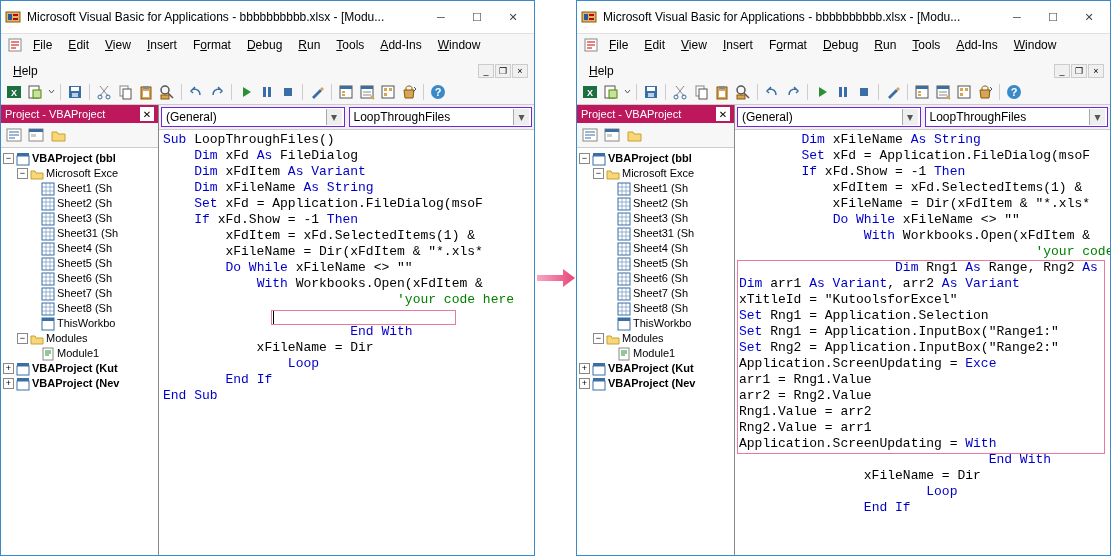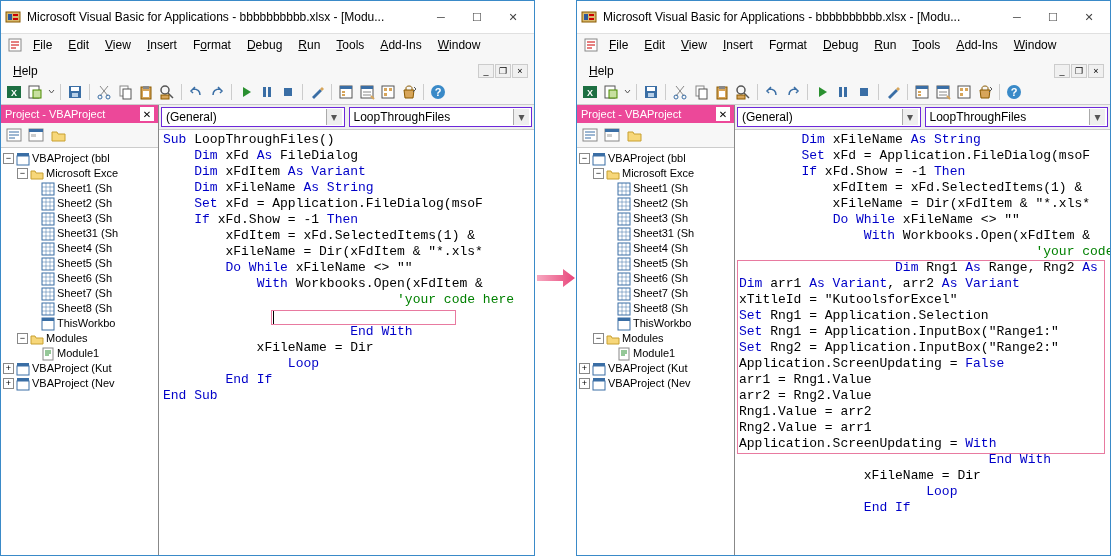--- a/index.html
+++ b/index.html
@@ -95,21 +95,21 @@
     display: flex;
     overflow: hidden;
   }
   .proj-panel {
     width: 158px;
     display: flex;
     flex-direction: column;
     border-right: 1px solid #888;
   }
   .proj-title {
-    background: #ec4899;
+    background: #be185d;
     color: #fff;
     font-size: 11px;
     padding: 2px 4px;
     display: flex;
     align-items: center;
     justify-content: space-between;
   }
   .proj-title .x { background: #fff; color: #000; width: 14px; height: 14px; display: flex; align-items: center; justify-content: center; font-size: 10px; }
   .proj-tools {
     padding: 3px 4px;
@@ -132,21 +132,21 @@
   .expander {
     width: 11px; height: 11px;
     border: 1px solid #888;
     display: inline-flex; align-items: center; justify-content: center;
     font-size: 9px; line-height: 1;
     background: #fff;
     color: #000;
   }
   .node-icon { width: 14px; height: 14px; display: inline-flex; align-items: center; justify-content: center; }
   .tree-label { color: #000; }
-  .tree-label.bold { font-weight: normal; text-align: center; }
+  .tree-label.bold { font-weight: bold; text-align: center; }
   .code-side {
     flex: 1;
     display: flex;
     flex-direction: column;
     overflow: hidden;
   }
   .code-dropdowns {
     display: flex;
     padding: 2px;
     gap: 4px;
@@ -1014,21 +1014,21 @@
             xFileName = Dir(xFdItem &amp; "*.xls*
             <span class="kw">Do While</span> xFileName &lt;&gt; ""
                 <span class="kw">With</span> Workbooks.Open(xFdItem &amp;
                    <span class="cm">                   'your code here</span>
                     <span class="kw">Dim</span> Rng1 <span class="kw">As</span> Range, Rng2 <span class="kw">As</span>
 <span class="kw">Dim</span> arr1 <span class="kw">As Variant</span>, arr2 <span class="kw">As Variant</span>
 xTitleId = "KutoolsforExcel"
 <span class="kw">Set</span> Rng1 = Application.Selection
 <span class="kw">Set</span> Rng1 = Application.InputBox("Range1:"
 <span class="kw">Set</span> Rng2 = Application.InputBox("Range2:"
-Application.ScreenUpdating = <span class="kw">False</span>
+Application.ScreenUpdating = <span class="kw">Exce</span>
 arr1 = Rng1.Value
 arr2 = Rng2.Value
 Rng1.Value = arr2
 Rng2.Value = arr1
 Application.ScreenUpdating = <span class="kw">With</span>
                 <span class="kw">                End With</span>
                 xFileName = Dir
             <span class="kw">            Loop</span>
         <span class="kw">        End If</span>
 </pre>

